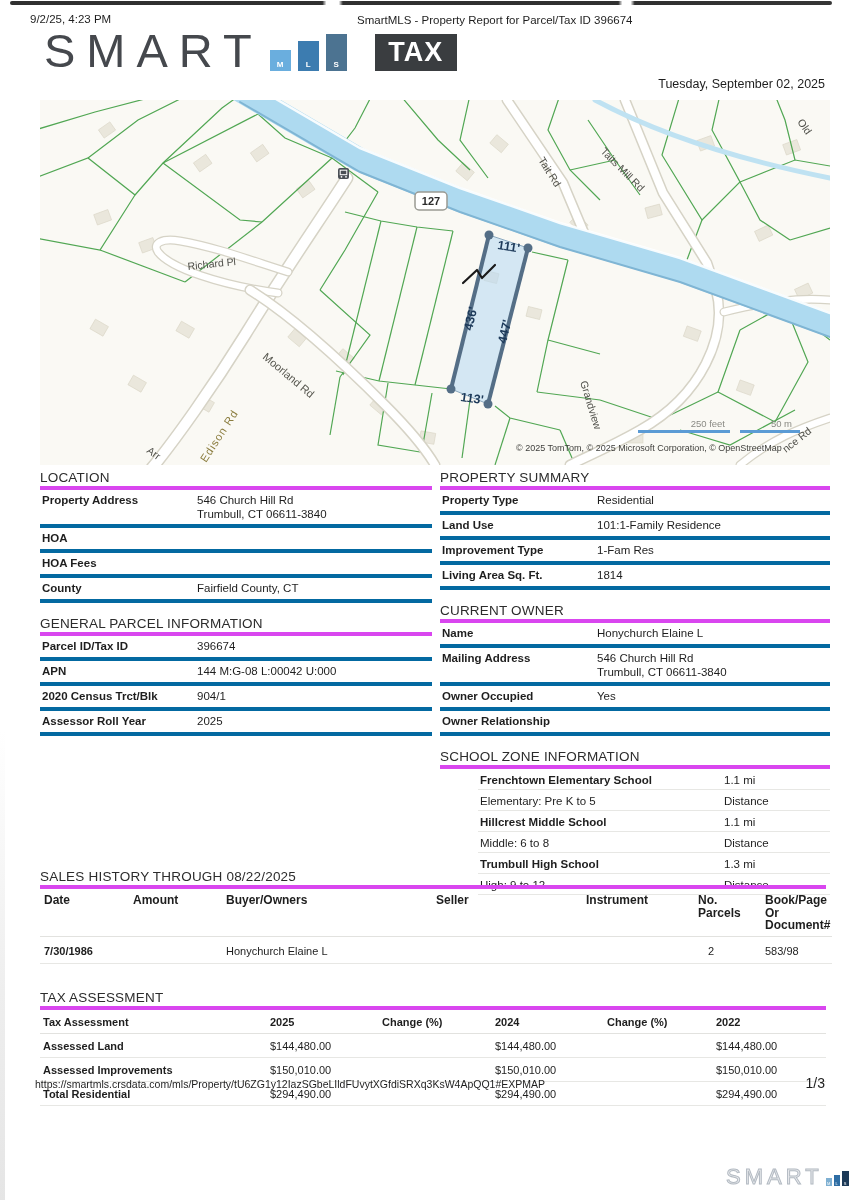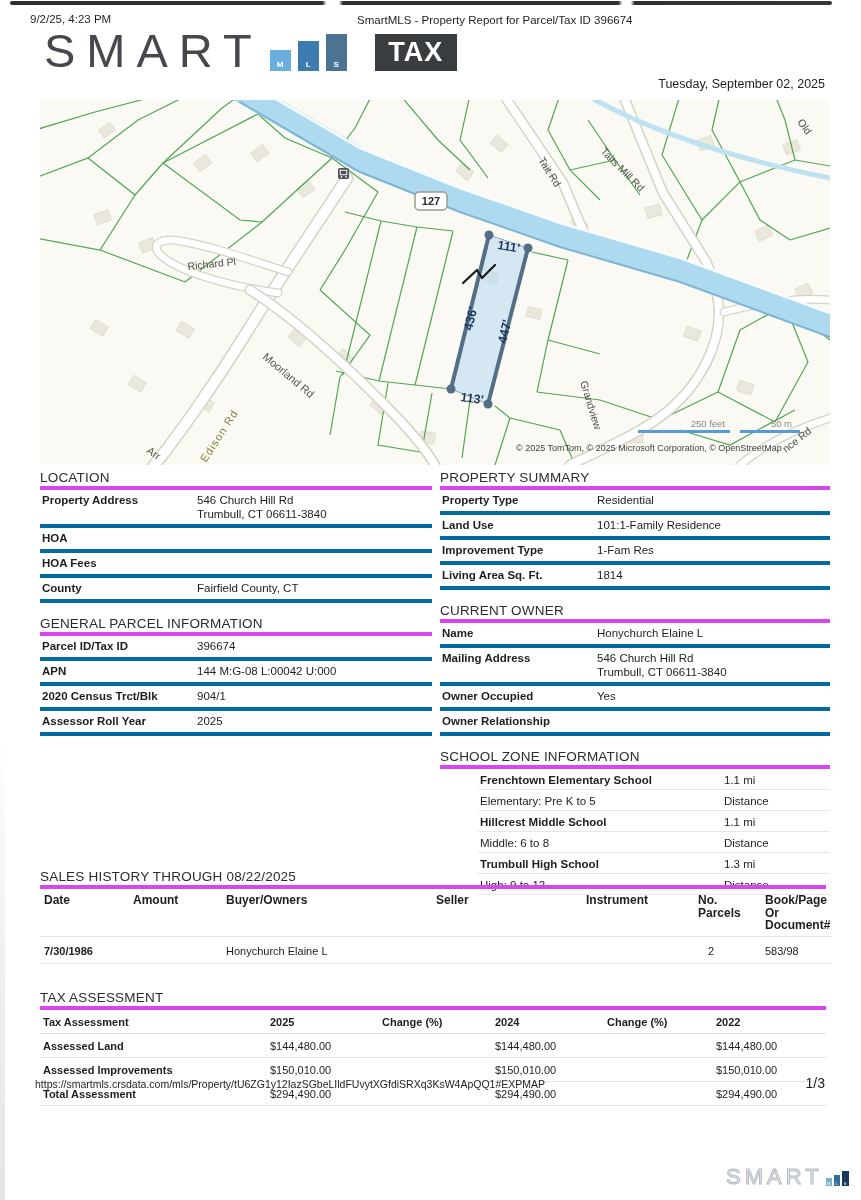--- a/index.html
+++ b/index.html
@@ -413,21 +413,21 @@
       <div class="td"></div>
       <div class="td">$144,480.00</div>
 
       <div class="td lbl">Assessed Improvements</div>
       <div class="td">$150,010.00</div>
       <div class="td"></div>
       <div class="td">$150,010.00</div>
       <div class="td"></div>
       <div class="td">$150,010.00</div>
 
-      <div class="td lbl">Total Assessment</div>
+      <div class="td lbl">Total Residential</div>
       <div class="td">$294,490.00</div>
       <div class="td"></div>
       <div class="td">$294,490.00</div>
       <div class="td"></div>
       <div class="td">$294,490.00</div>
     </div>
   </div>
 
   <div class="footer-url">https://smartmls.crsdata.com/mls/Property/tU6ZG1y12IazSGbeLIldFUvytXGfdiSRXq3KsW4ApQQ1#EXPMAP</div>
   <div class="footer-page">1/3</div>

